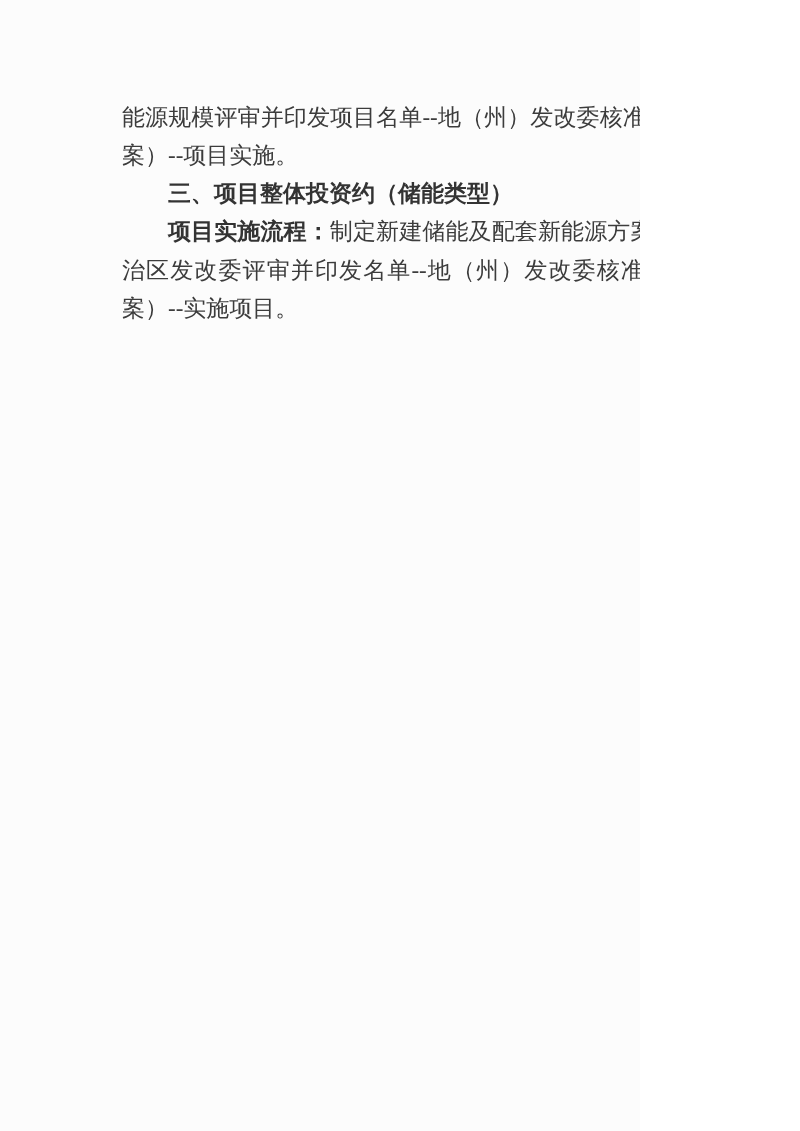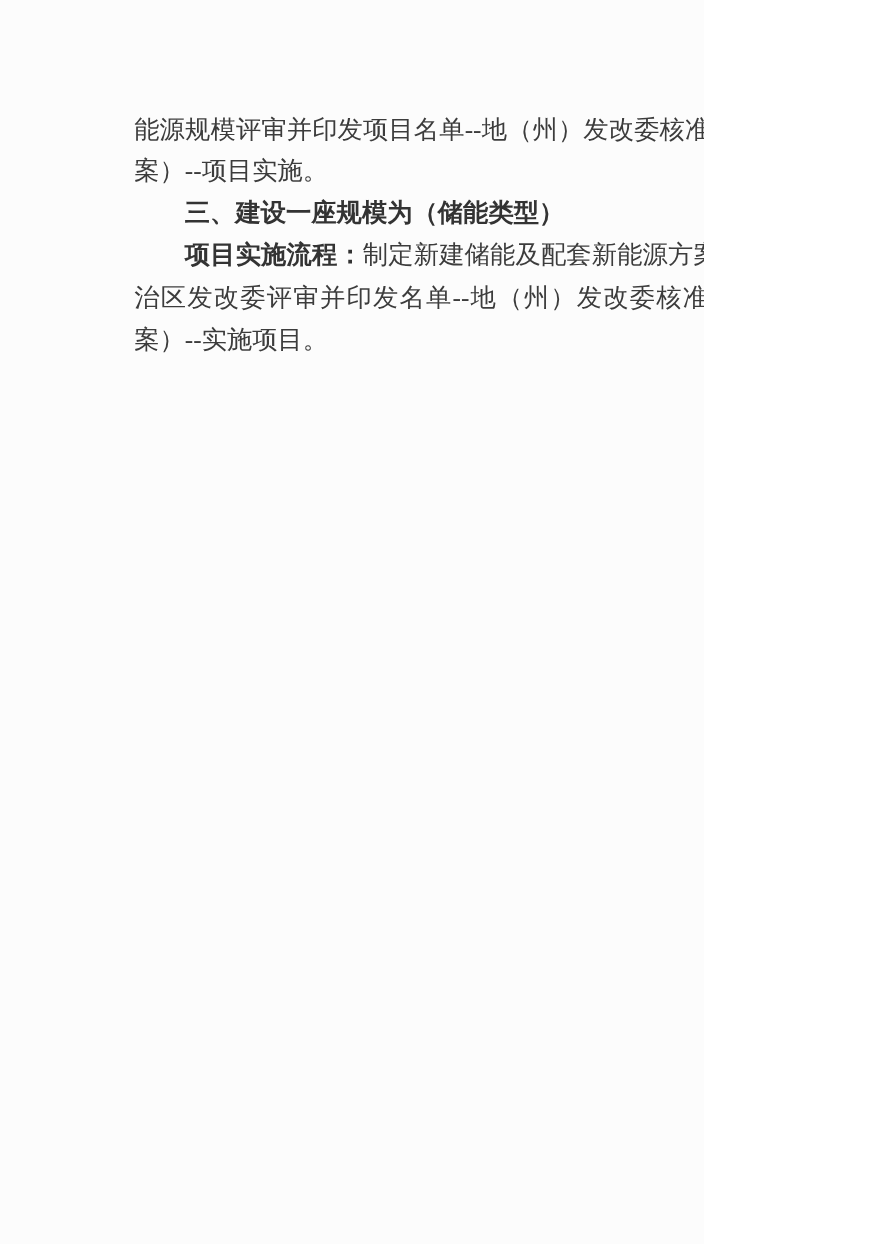--- a/index.html
+++ b/index.html
@@ -57,21 +57,21 @@
 </style>
 </head>
 <body>
 
 <div class="page">
 
   <div class="doc-body">
 
     <p class="para">能源规模评审并印发项目名单--地（州）发改委核准（备案）--项目实施。</p>
 
-    <p class="para heading">三、建设一座规模为（储能类型）</p>
+    <p class="para heading">三、项目整体投资约（储能类型）</p>
 
 
 
 
     <p class="para indent"><span class="lead-bold">项目实施流程：</span><span>制定新建储能及配套新能源方案--自治区发改委评审并印发名单--地（州）发改委核准（备案）--实施项目。</span></p>
 
   </div>
 
   <div class="page-number">- 16 -</div>
 

